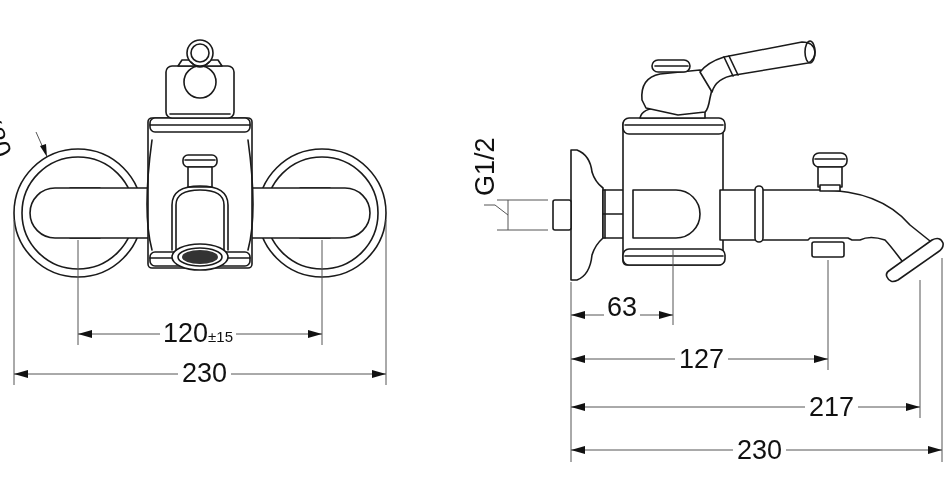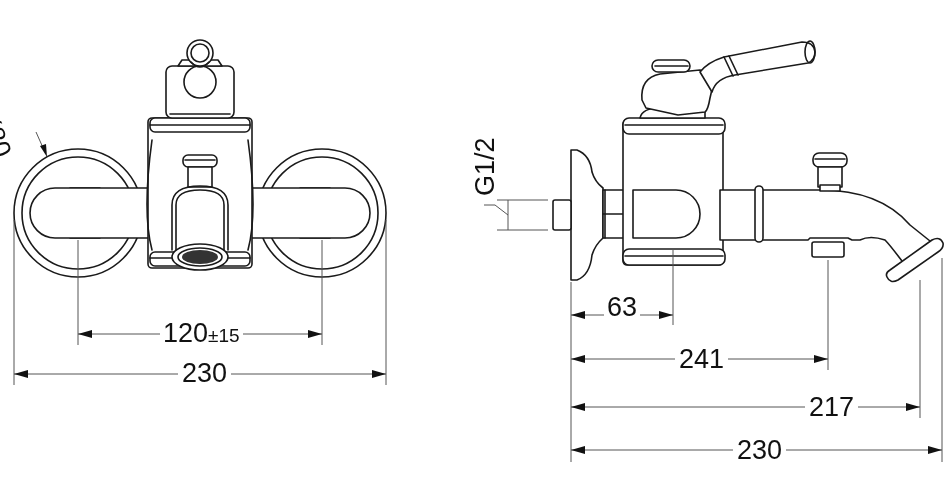--- a/index.html
+++ b/index.html
@@ -4,21 +4,21 @@
 <style>
   html,body{margin:0;padding:0;background:#fff;}
   #canvas{position:relative;width:948px;height:500px;overflow:hidden;background:#fff;}
   svg{position:absolute;left:0;top:0;}
   .ln{fill:none;stroke:#1a1a1a;stroke-width:1.6;stroke-linejoin:round;stroke-linecap:round;}
   .ln2{fill:#fff;stroke:#1a1a1a;stroke-width:1.6;stroke-linejoin:round;}
   .dim{fill:none;stroke:#555;stroke-width:1;}
   .arrow{fill:#111;stroke:none;}
   .lbl{position:absolute;font-family:"Liberation Sans",sans-serif;color:#111;background:#fff;line-height:1;white-space:nowrap;}
   .big{font-size:27px;}
-  .small{font-size:19px;}
+  .small{font-size:15px;}
 </style>
 </head>
 <body>
 
 <div id="canvas">
 <svg width="948" height="500" viewBox="0 0 948 500">
 
   <g>
 
     <g>
@@ -178,18 +178,18 @@
 <div class="lbl big" style="left:160px;top:320px;padding:0 3px;">
   <span>120</span><span class="small">±15</span>
 </div>
 
 <div class="lbl big" style="left:178px;top:360px;padding:0 4px;">230</div>
 
 <div class="lbl big" style="left:472px;top:196px;transform:rotate(-90deg);transform-origin:left top;background:transparent;">G1/2</div>
 
 <div class="lbl big" style="left:604px;top:294px;padding:0 3px;">63</div>
 
-<div class="lbl big" style="left:675px;top:346px;padding:0 4px;">241</div>
+<div class="lbl big" style="left:675px;top:346px;padding:0 4px;">127</div>
 
 <div class="lbl big" style="left:764px;top:394px;padding:0 4px;margin-left:41px;">217</div>
 
 <div class="lbl big" style="left:733px;top:437px;padding:0 4px;">230</div>
 </div>
 
 </body></html>

